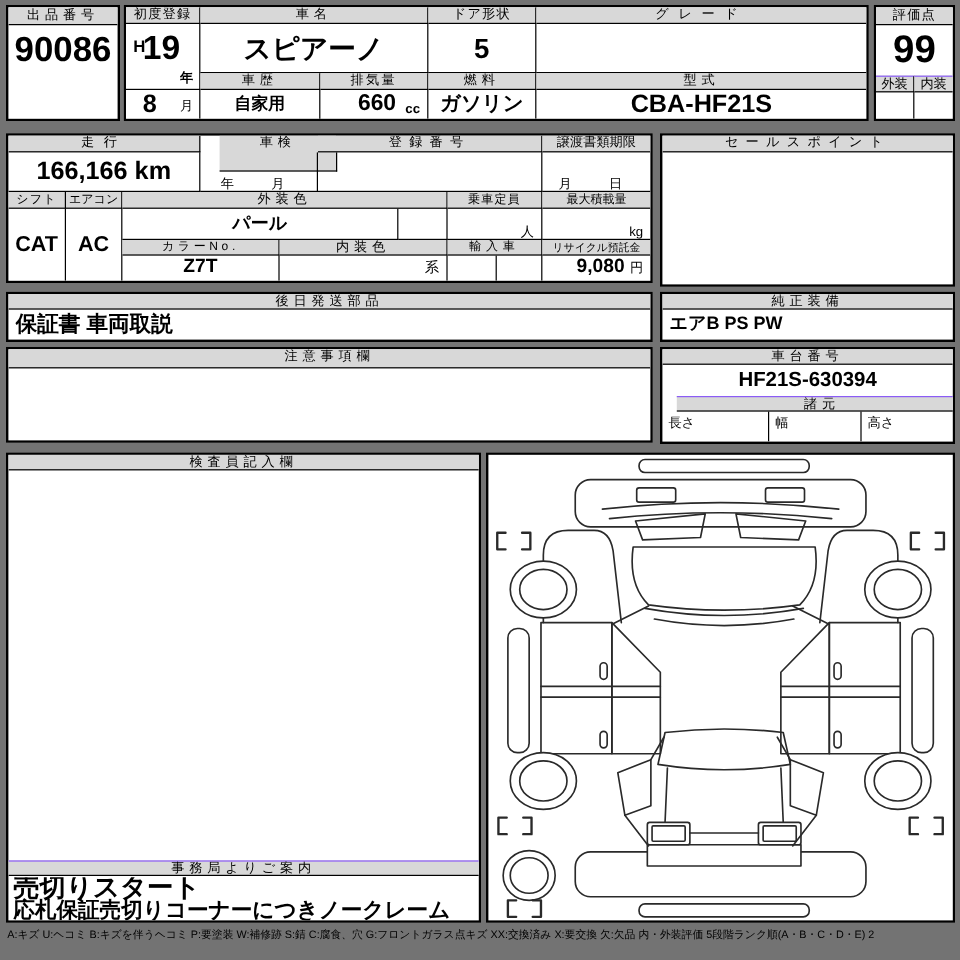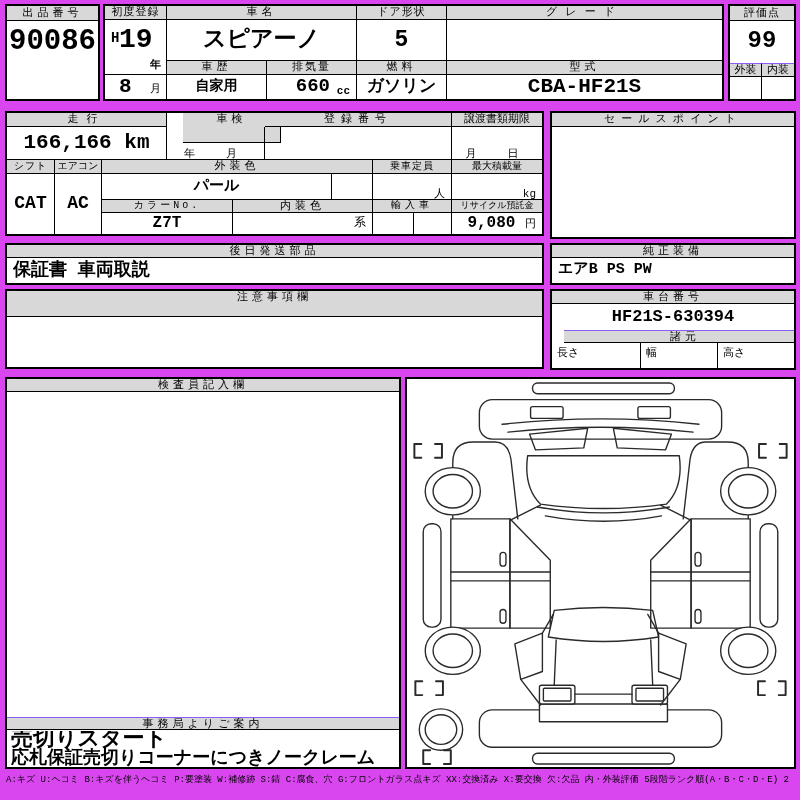--- a/index.html
+++ b/index.html
@@ -1,17 +1,17 @@
 <!DOCTYPE html>
 <html><head>
 <meta charset="utf-8">
 <style>
   html,body{margin:0;padding:0;background:#fff;}
-  #sheet{position:relative;width:800px;height:800px;background:#d946ef;
-         font-family:Liberation Mono, monospace;color:#000;overflow:hidden;}
+  #sheet{position:relative;width:800px;height:800px;background:#737373;
+         font-family:Liberation Sans, sans-serif;color:#000;overflow:hidden;}
   .box{position:absolute;border:2px solid #000;background:#fff;box-sizing:border-box;overflow:hidden;}
   .abs{position:absolute;box-sizing:border-box;overflow:hidden;}
   .hdr{background:#d8d8d8;text-align:center;font-size:11px;letter-spacing:4px;
        white-space:nowrap;border-bottom:1px solid #000;}
   .br{border-right:1px solid #000;}
   .bb{border-bottom:1px solid #000;}
   .bt{border-top:1px solid #8b5cf6;}
   .val{font-weight:bold;text-align:center;white-space:nowrap;}
   .unit{font-size:11px;font-weight:bold;}
   .rightv{text-align:right;padding-right:6px;}
@@ -56,21 +56,21 @@
     <div class="abs br" style="left:162px;top:69px;width:90px;height:24px;">
       <span class="val" style="position:absolute;right:26px;top:0;font-size:19px;line-height:23px;">660</span>
       <span class="unit" style="position:absolute;right:6px;bottom:2px;">cc</span>
     </div>
     <div class="abs val br" style="left:252px;top:69px;width:90px;height:24px;font-size:17px;line-height:23px;">ガソリン</div>
     <div class="abs val" style="left:342px;top:69px;width:275px;height:24px;font-size:21px;line-height:23px;">CBA-HF21S</div>
   </div>
 
   <div class="box" style="left:728px;top:4px;width:68px;height:97px;">
     <div class="abs hdr" style="left:0;top:0;width:100%;height:15px;line-height:14px;letter-spacing:1px;">評価点</div>
-    <div class="abs val" style="left:0;top:15px;width:100%;height:42px;font-size:24px;line-height:40px;">99</div>
+    <div class="abs val" style="left:0;top:15px;width:100%;height:42px;font-size:32px;line-height:40px;">99</div>
     <div class="abs hdr bt br" style="left:0;top:57px;width:32px;height:14px;line-height:13px;letter-spacing:0;">外装</div>
     <div class="abs hdr bt" style="left:32px;top:57px;width:32px;height:14px;line-height:13px;letter-spacing:0;">内装</div>
     <div class="abs br" style="left:0;top:71px;width:32px;height:22px;"></div>
     <div class="abs" style="left:32px;top:71px;width:32px;height:22px;"></div>
   </div>
 
   <div class="box" style="left:5px;top:111px;width:539px;height:125px;">
     <div class="abs hdr br" style="left:0;top:0;width:160px;height:14px;line-height:13px;letter-spacing:8px;">走行</div>
     <div class="abs hdr br" style="left:176px;top:0;width:98px;height:30px;line-height:13px;">車検</div>
     <div class="abs hdr br" style="left:258px;top:0;width:187px;height:14px;line-height:13px;letter-spacing:6px;">登録番号</div>
@@ -118,21 +118,21 @@
     <div class="abs hdr" style="left:0;top:0;width:100%;height:13px;line-height:12px;">後日発送部品</div>
     <div class="abs val" style="left:6px;top:13px;width:520px;height:25px;font-size:18px;line-height:25px;text-align:left;">保証書 車両取説</div>
   </div>
 
   <div class="box" style="left:550px;top:243px;width:246px;height:42px;">
     <div class="abs val" style="left:6px;top:13px;width:230px;height:25px;font-size:15px;line-height:24px;text-align:left;">エアB PS PW</div>
     <div class="abs hdr" style="left:0;top:0;width:100%;height:13px;line-height:12px;">純正装備</div>
   </div>
 
   <div class="box" style="left:5px;top:289px;width:539px;height:80px;">
-    <div class="abs hdr" style="left:0;top:0;width:100%;height:26px;line-height:12px;">注意事項欄</div>
+    <div class="abs hdr" style="left:0;top:0;width:100%;height:16px;line-height:12px;">注意事項欄</div>
     <div class="abs" style="left:4px;top:15px;width:528px;height:60px;"></div>
   </div>
 
   <div class="box" style="left:550px;top:289px;width:246px;height:81px;">
     <div class="abs hdr" style="left:0;top:0;width:100%;height:13px;line-height:12px;">車台番号</div>
     <div class="abs val" style="left:0;top:13px;width:100%;height:26px;font-size:17px;line-height:25px;">HF21S-630394</div>
     <div class="abs hdr bt" style="left:0;top:39px;width:100%;height:13px;line-height:12px;margin-left:12px;">諸元</div>
     <div class="abs br" style="left:0;top:52px;width:89px;height:25px;font-size:11px;padding:2px 0 0 5px;">長さ</div>
     <div class="abs br" style="left:89px;top:52px;width:77px;height:25px;font-size:11px;padding:2px 0 0 5px;">幅</div>
     <div class="abs" style="left:166px;top:52px;width:76px;height:25px;font-size:11px;padding:2px 0 0 5px;">高さ</div>

